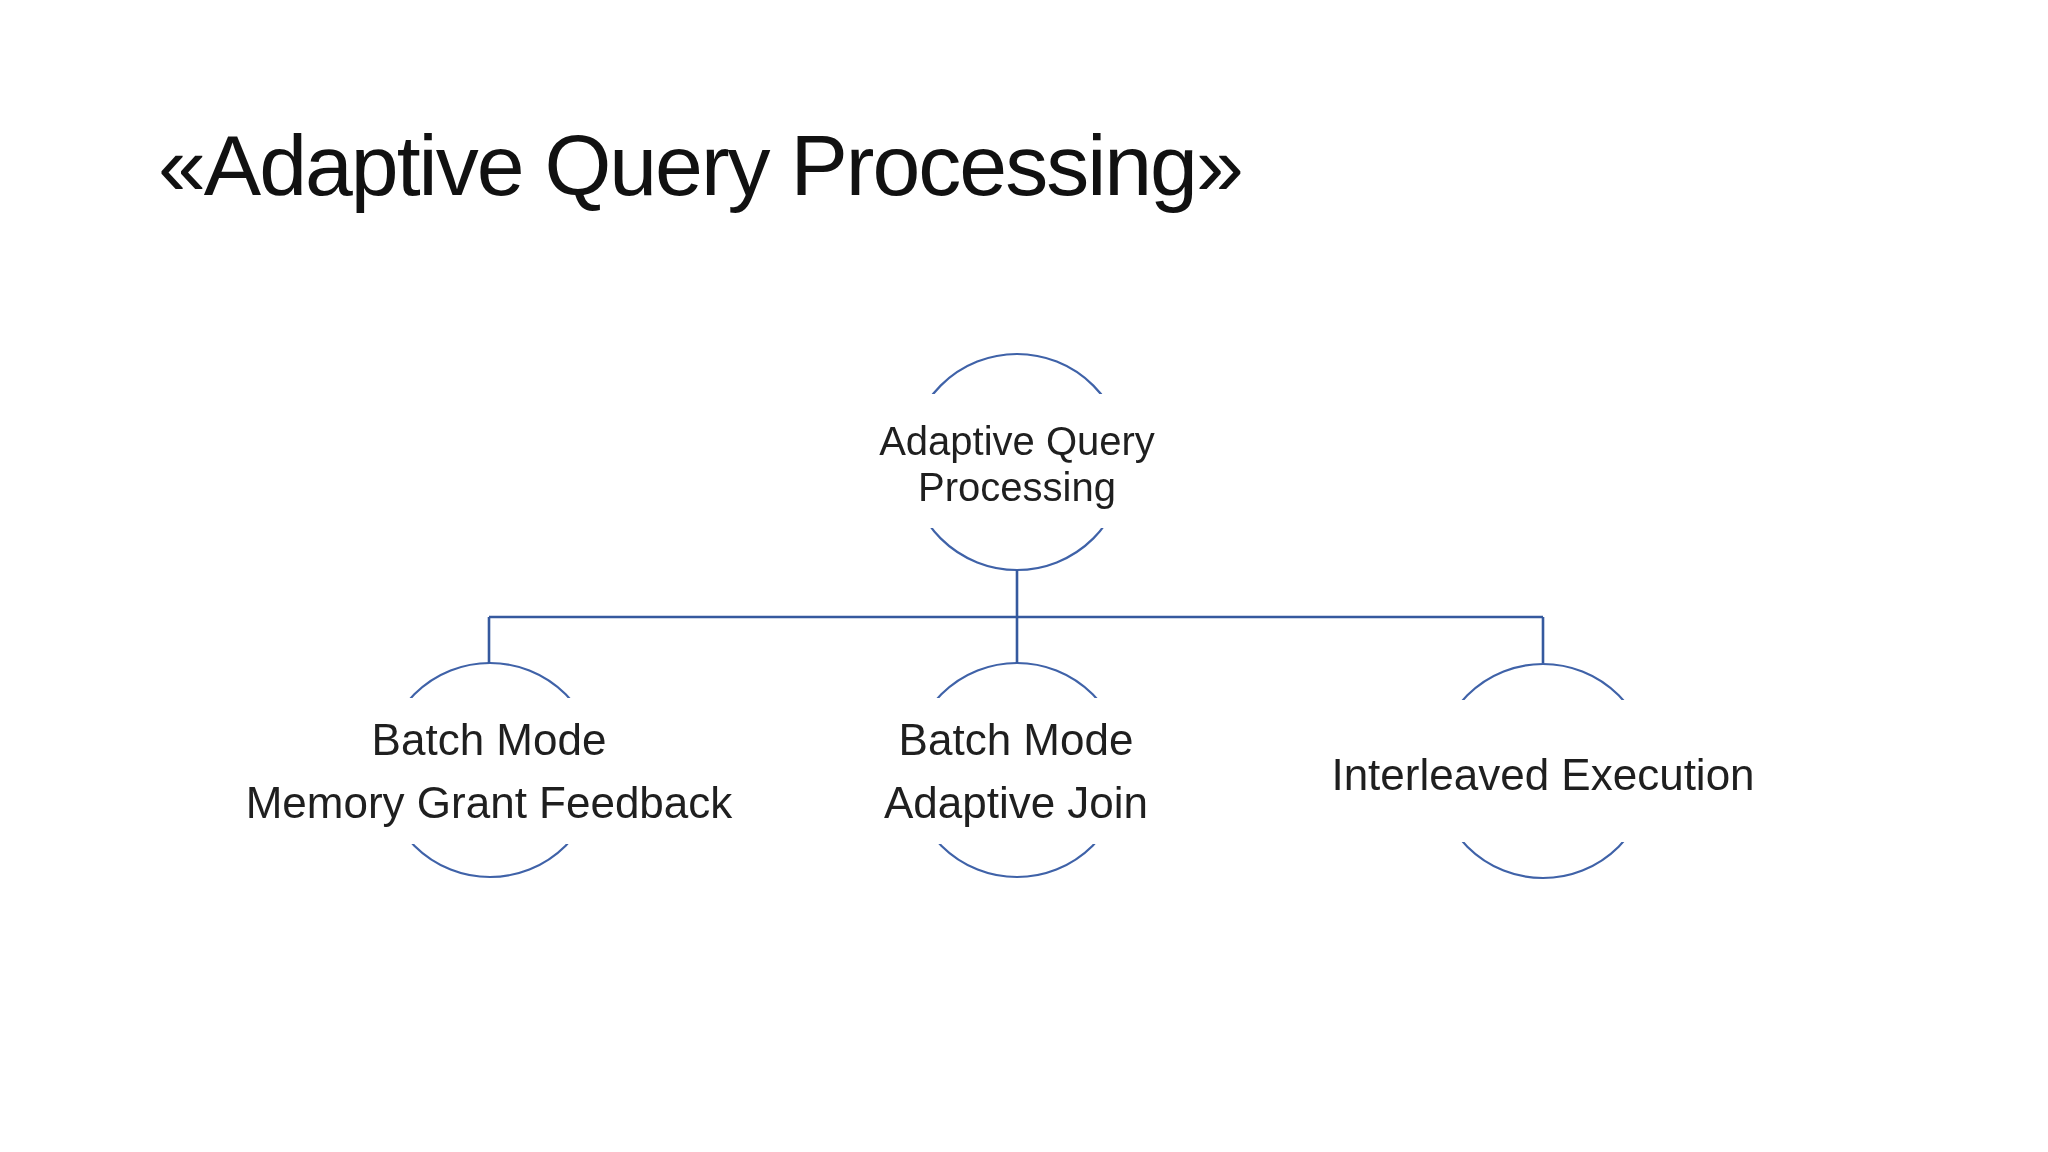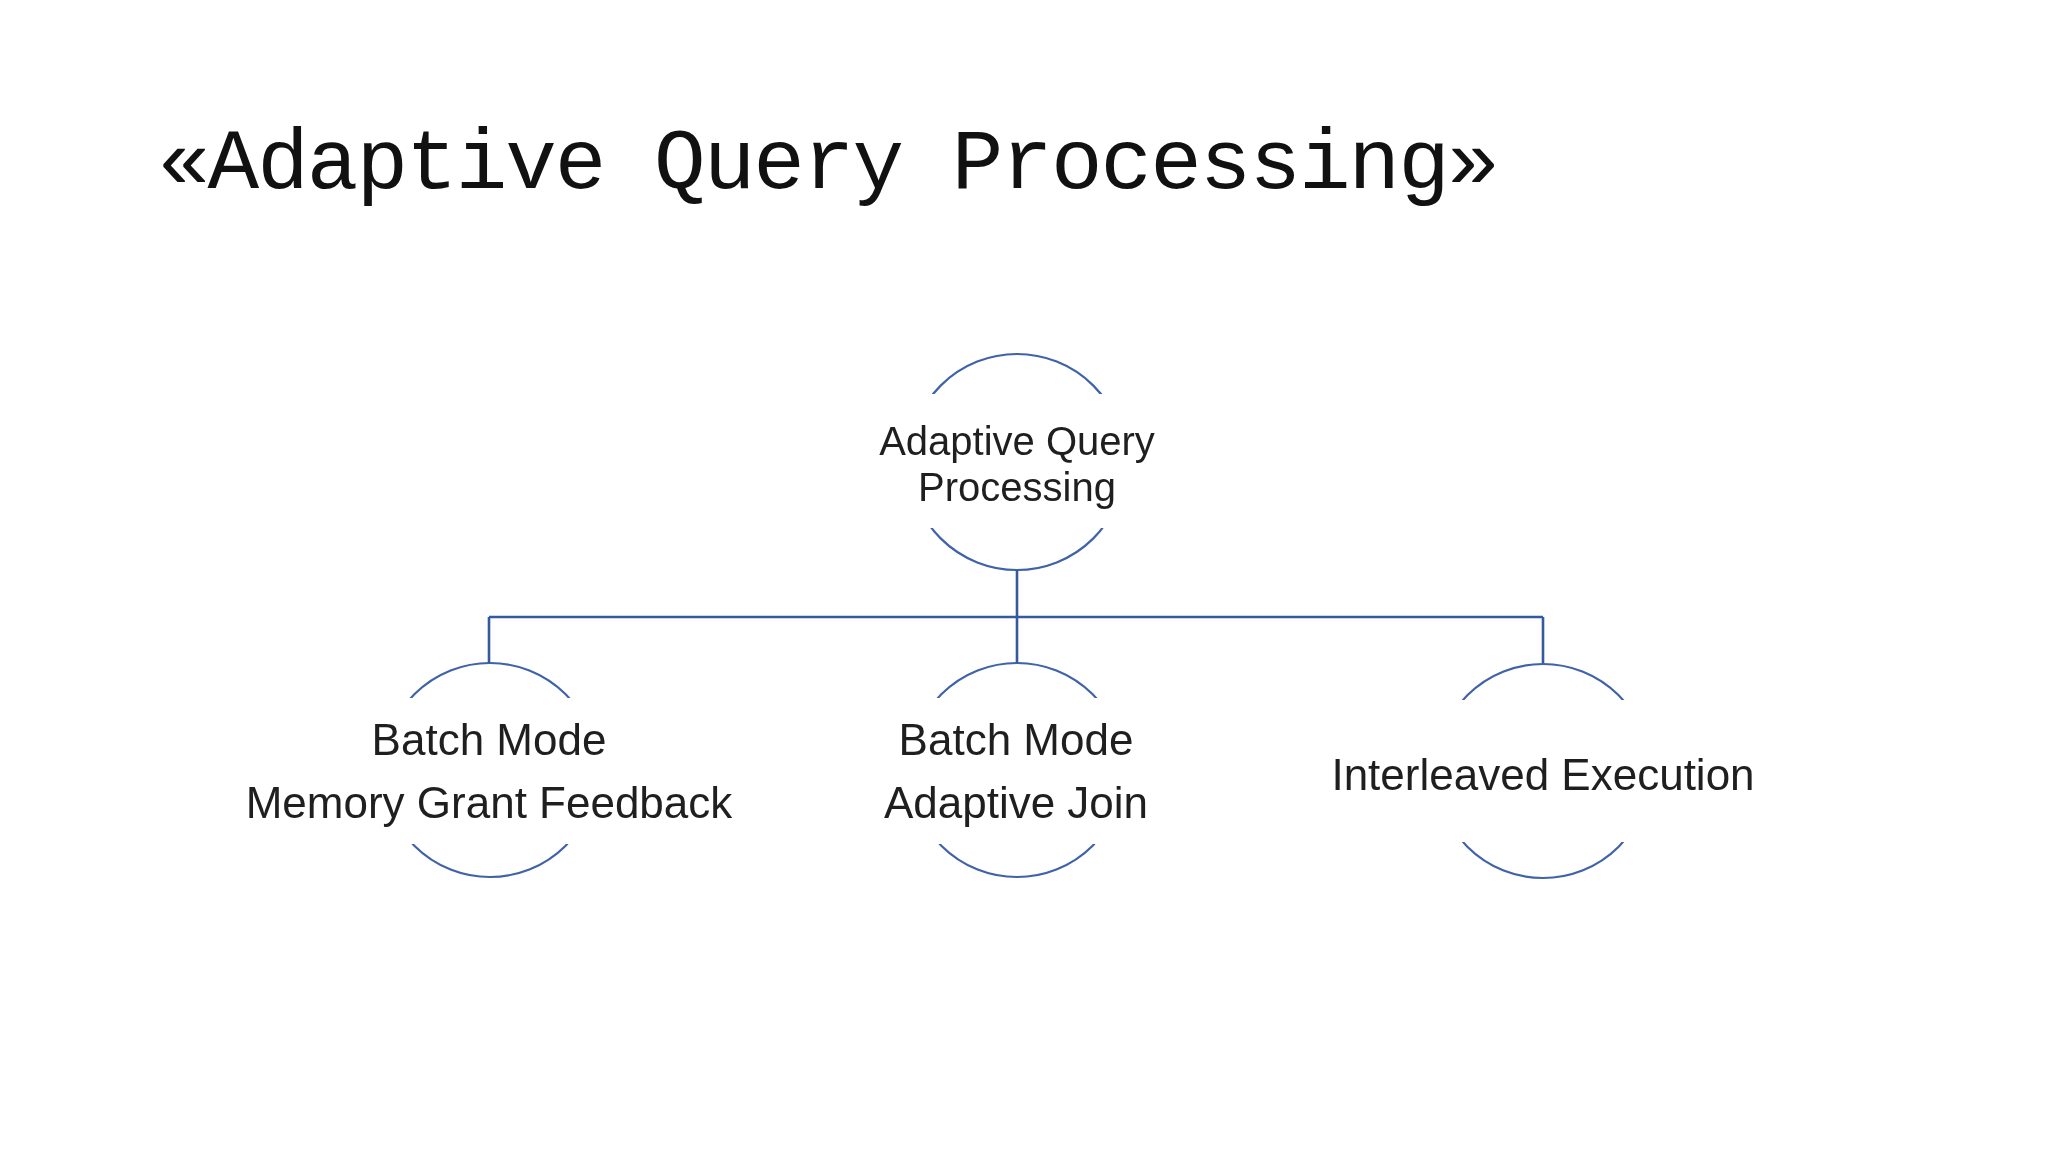--- a/index.html
+++ b/index.html
@@ -14,21 +14,21 @@
     position: relative;
     width: 2048px;
     height: 1152px;
     background: var(--background, #ffffff);
     font-family: "Liberation Sans", sans-serif;
   }
   .slide-title {
     position: absolute;
     left: 158px;
     top: 122px;
-    font-family: Liberation Mono, monospace;
+    font-family: Liberation Sans, sans-serif;
     font-size: 86px;
     font-weight: 300;
     line-height: 86px;
     letter-spacing: -2px;
     color: var(--title-text, #111111);
     white-space: nowrap;
   }
   .diagram-svg {
     position: absolute;
     left: 0;

